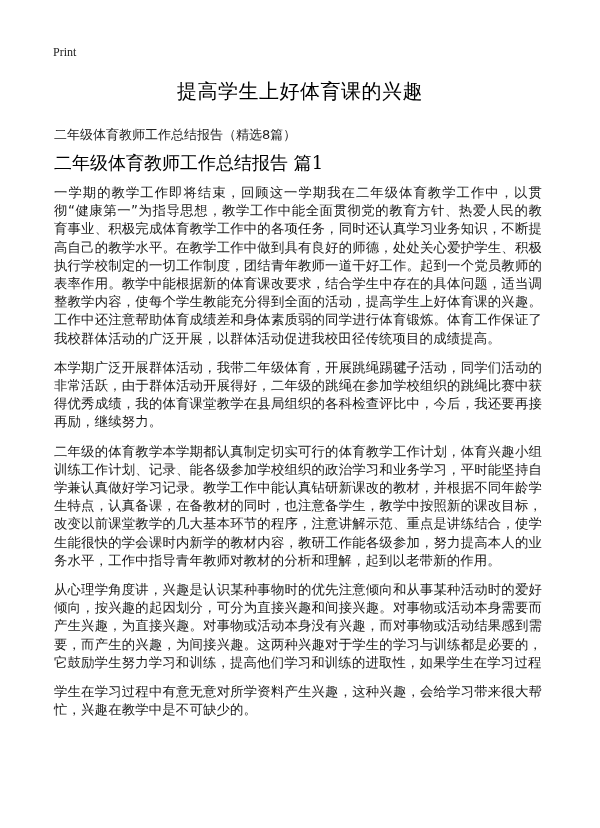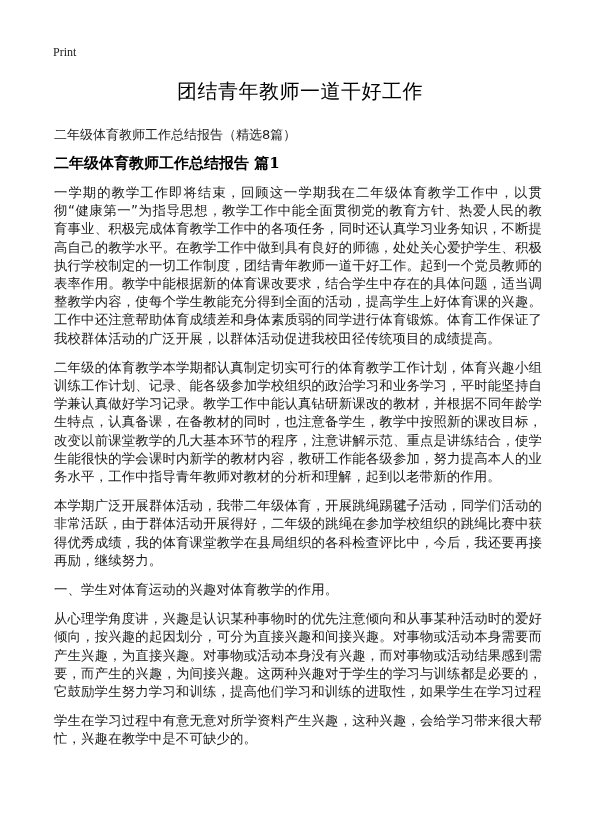--- a/index.html
+++ b/index.html
@@ -48,53 +48,52 @@
       top: 126px;
       width: 500px;
     }
     .subtitle {
       font-size: 13px;
       line-height: 18px;
       margin: 0 0 10px 0;
       color: #222;
     }
     .section-heading {
-      font-size: 15px;
-      font-weight: bold;
+      font-size: 18px;
+      font-weight: normal;
       line-height: 18px;
       margin: 0 0 12px 0;
       font-family: "DejaVu Serif", "Liberation Serif", serif;
       color: #000;
     }
     .para {
       font-size: 13.4px;
       line-height: 18.2px;
       margin: 0 12px 11px 0;
       text-align: justify;
       color: #1a1a1a;
       letter-spacing: 0.15px;
     }
   </style>
 </head>
 <body>
 
 <div class="page">
   <div class="print-label">Print</div>
 
-  <h1 class="doc-title">团结青年教师一道干好工作</h1>
+  <h1 class="doc-title">提高学生上好体育课的兴趣</h1>
 
   <div class="content">
     <p class="subtitle">二年级体育教师工作总结报告（精选8篇）</p>
 
     <section>
       <h2 class="section-heading">二年级体育教师工作总结报告 篇1</h2>
       <p class="para">一学期的教学工作即将结束，回顾这一学期我在二年级体育教学工作中，以贯彻“健康第一”为指导思想，教学工作中能全面贯彻党的教育方针、热爱人民的教育事业、积极完成体育教学工作中的各项任务，同时还认真学习业务知识，不断提高自己的教学水平。在教学工作中做到具有良好的师德，处处关心爱护学生、积极执行学校制定的一切工作制度，团结青年教师一道干好工作。起到一个党员教师的表率作用。教学中能根据新的体育课改要求，结合学生中存在的具体问题，适当调整教学内容，使每个学生教能充分得到全面的活动，提高学生上好体育课的兴趣。工作中还注意帮助体育成绩差和身体素质弱的同学进行体育锻炼。体育工作保证了我校群体活动的广泛开展，以群体活动促进我校田径传统项目的成绩提高。</p>
+      <p class="para">本学期广泛开展群体活动，我带二年级体育，开展跳绳踢毽子活动，同学们活动的非常活跃，由于群体活动开展得好，二年级的跳绳在参加学校组织的跳绳比赛中获得优秀成绩，我的体育课堂教学在县局组织的各科检查评比中，今后，我还要再接再励，继续努力。</p>
       <p class="para">二年级的体育教学本学期都认真制定切实可行的体育教学工作计划，体育兴趣小组训练工作计划、记录、能各级参加学校组织的政治学习和业务学习，平时能坚持自学兼认真做好学习记录。教学工作中能认真钻研新课改的教材，并根据不同年龄学生特点，认真备课，在备教材的同时，也注意备学生，教学中按照新的课改目标，改变以前课堂教学的几大基本环节的程序，注意讲解示范、重点是讲练结合，使学生能很快的学会课时内新学的教材内容，教研工作能各级参加，努力提高本人的业务水平，工作中指导青年教师对教材的分析和理解，起到以老带新的作用。</p>
-      <p class="para">本学期广泛开展群体活动，我带二年级体育，开展跳绳踢毽子活动，同学们活动的非常活跃，由于群体活动开展得好，二年级的跳绳在参加学校组织的跳绳比赛中获得优秀成绩，我的体育课堂教学在县局组织的各科检查评比中，今后，我还要再接再励，继续努力。</p>
     </section>
 
     <section>
-      <p class="para">一、学生对体育运动的兴趣对体育教学的作用。</p>
       <p class="para">从心理学角度讲，兴趣是认识某种事物时的优先注意倾向和从事某种活动时的爱好倾向，按兴趣的起因划分，可分为直接兴趣和间接兴趣。对事物或活动本身需要而产生兴趣，为直接兴趣。对事物或活动本身没有兴趣，而对事物或活动结果感到需要，而产生的兴趣，为间接兴趣。这两种兴趣对于学生的学习与训练都是必要的，它鼓励学生努力学习和训练，提高他们学习和训练的进取性，如果学生在学习过程</p>
       <p class="para">学生在学习过程中有意无意对所学资料产生兴趣，这种兴趣，会给学习带来很大帮忙，兴趣在教学中是不可缺少的。</p>
     </section>
   </div>
 </div>
 
 </body></html>

